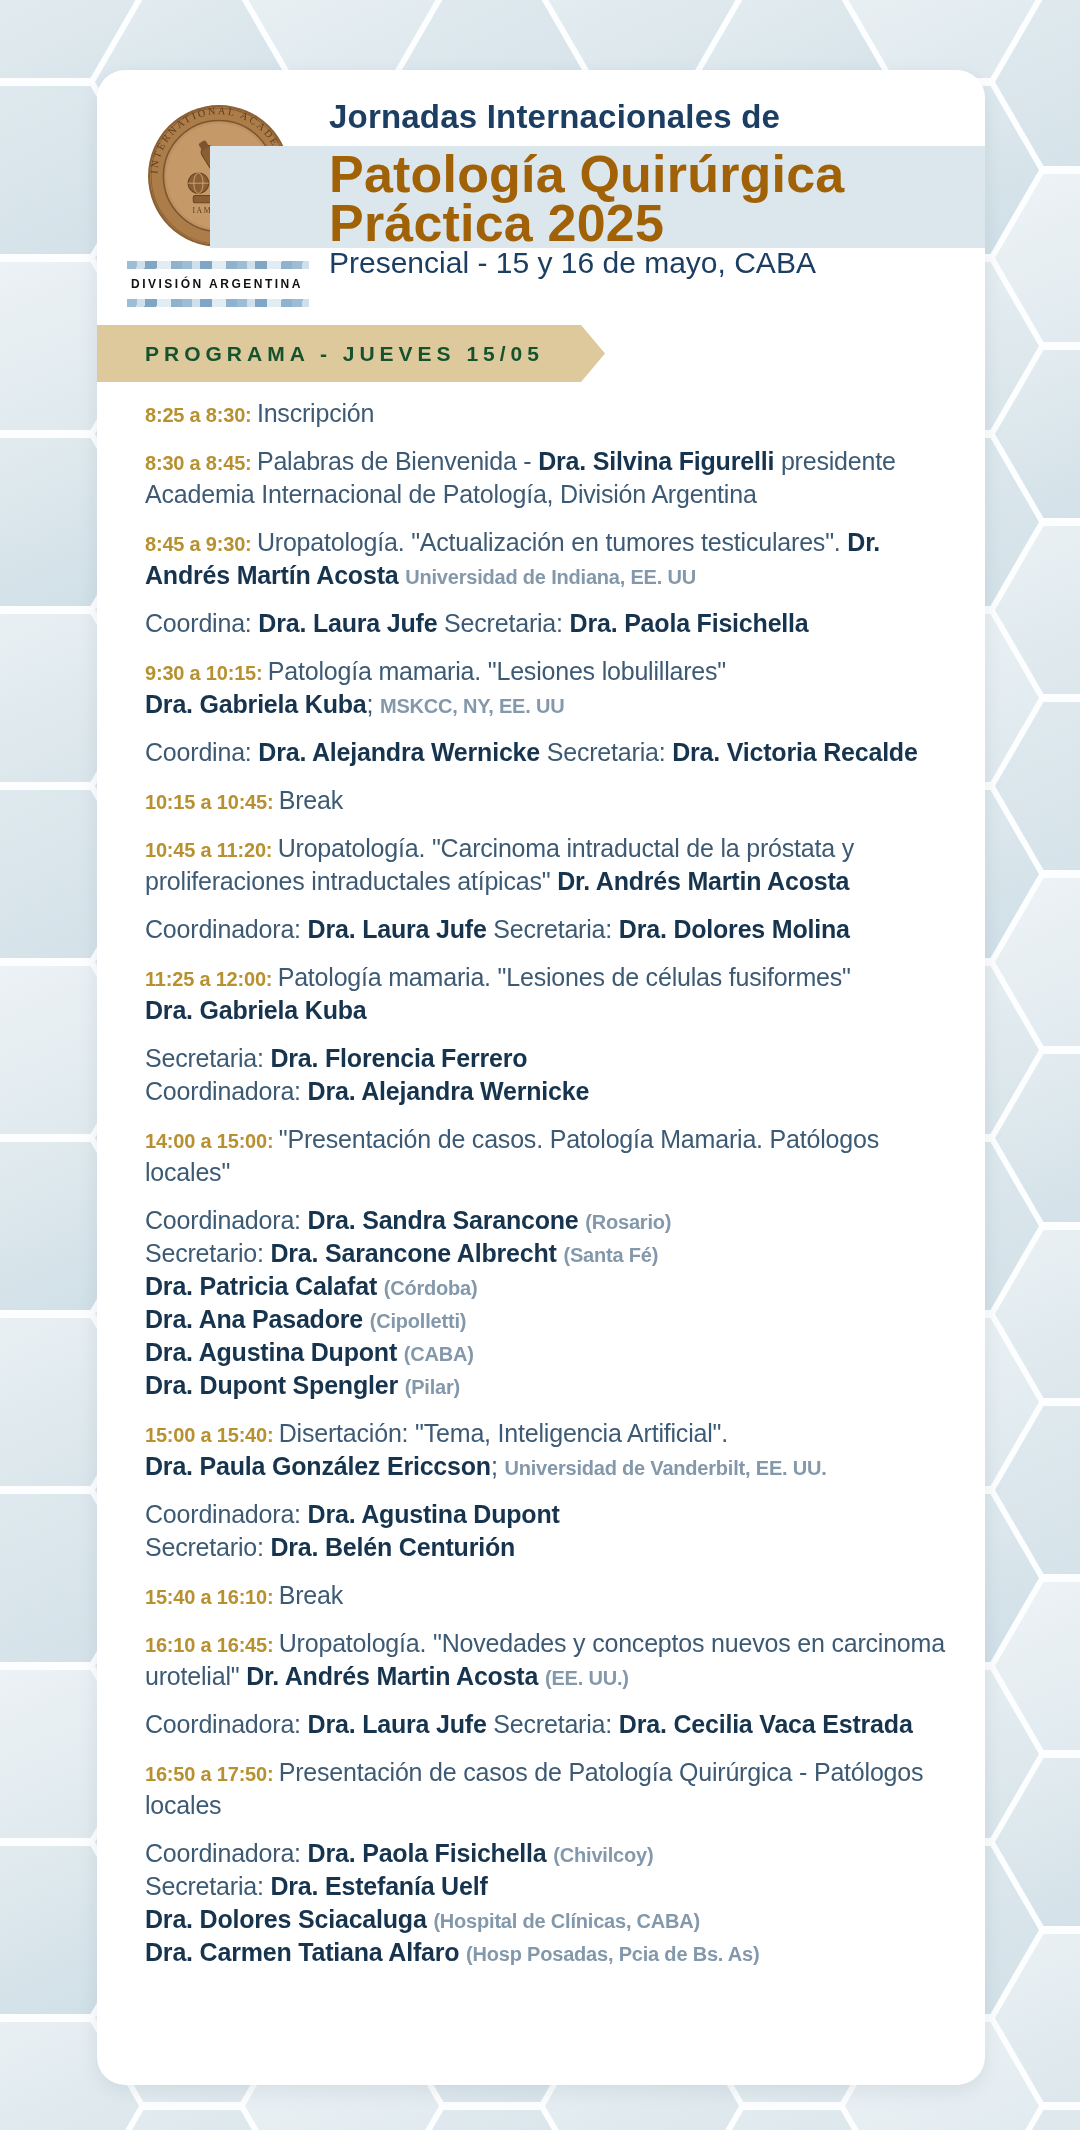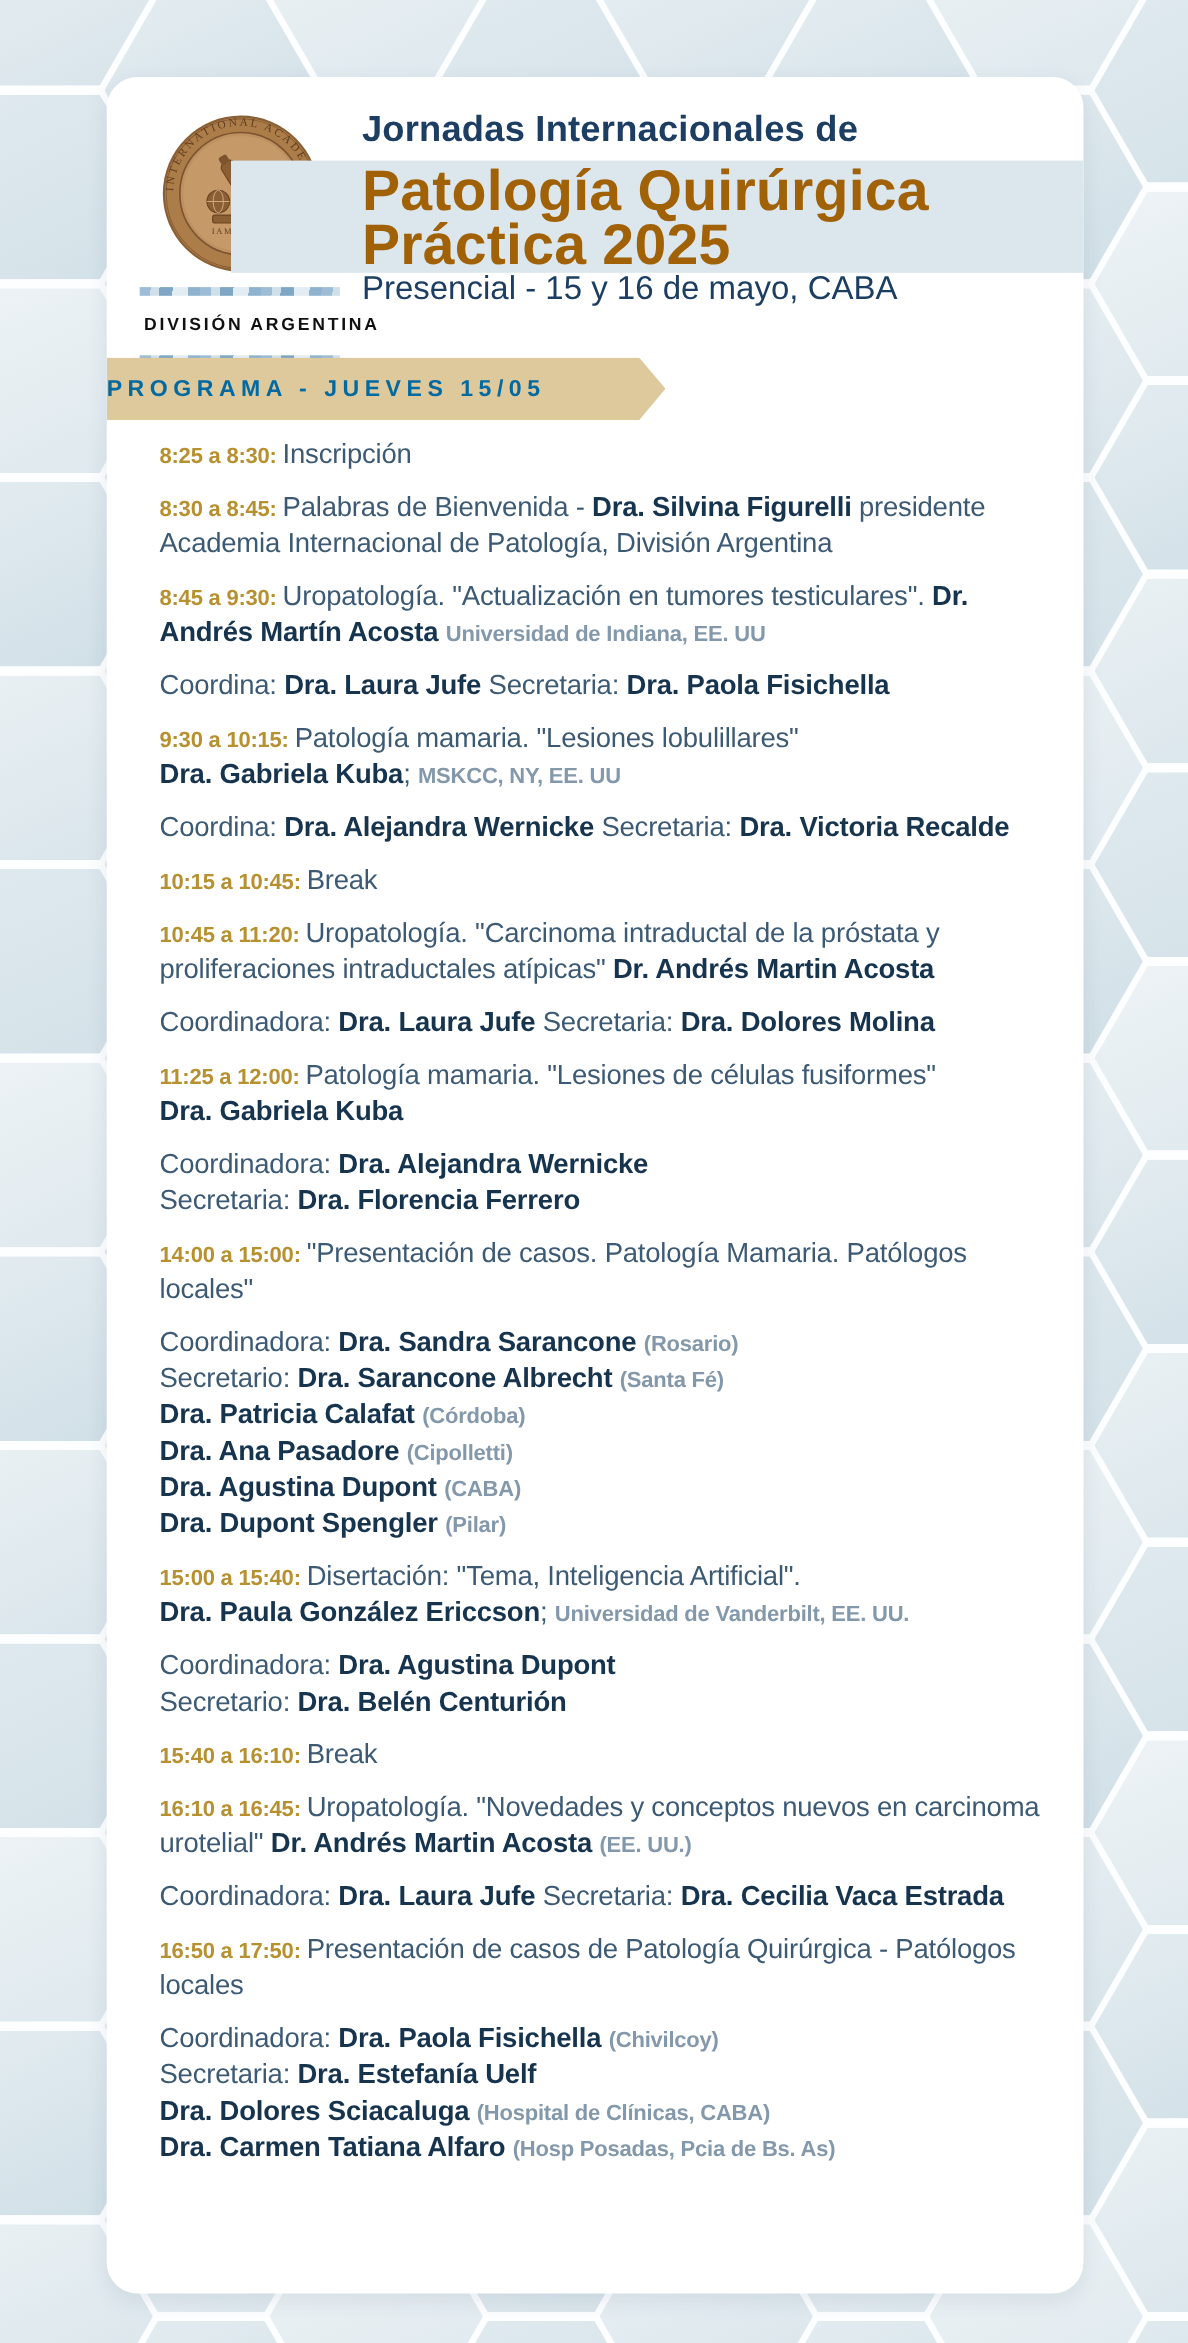--- a/index.html
+++ b/index.html
@@ -43,32 +43,32 @@
     position:absolute;left:232px;top:176px;
     font-size:30px;color:#1d3e63;
   }
   .division-badge{position:absolute;left:30px;top:191px;width:182px;}
   .badge-stripe{
     height:8px;
     background:repeating-linear-gradient(95deg,#9dbdd6 0 10px,#cfe0eb 10px 18px,#7fa6c4 18px 30px,#e2edf3 30px 44px,#8fb3cf 44px 55px);
   }
   .badge-label{
     background:#ffffff;color:#111111;
-    font-size:16px;font-weight:700;letter-spacing:2.5px;
-    text-align:center;padding:18px 4px;white-space:nowrap;
+    font-size:12px;font-weight:700;letter-spacing:2.5px;
+    padding:8px 4px;white-space:nowrap;
   }
 
   
   .banner{
     position:absolute;left:0;top:255px;width:508px;height:57px;
     background:#ddc99c;display:flex;align-items:center;
     clip-path:polygon(0 0,calc(100% - 24px) 0,100% 50%,calc(100% - 24px) 100%,0 100%);
   }
   .banner span{
-    font-size:21px;font-weight:700;color:#0369a1;letter-spacing:5px;
+    padding-left:48px;font-size:21px;font-weight:700;color:#14532d;letter-spacing:5px;
   }
 
   
   .content{
     position:absolute;left:48px;right:24px;top:327px;bottom:14px;
     overflow:hidden;
     font-size:25px;line-height:1.32;letter-spacing:-0.2px;
   }
   .block{margin-bottom:15px;}
   .s-time{color:#b7902f;font-weight:700;font-size:20px;}
@@ -267,22 +267,22 @@
           <div class="line"><span class="s-time">10:45 a 11:20: </span><span class="s-reg">Uropatología. "Carcinoma intraductal de la próstata y proliferaciones intraductales atípicas" </span><span class="s-bold">Dr. Andrés Martin Acosta</span></div>
         </div>
         <div class="block">
           <div class="line"><span class="s-reg">Coordinadora: </span><span class="s-bold">Dra. Laura Jufe</span><span class="s-reg"> Secretaria: </span><span class="s-bold">Dra. Dolores Molina</span></div>
         </div>
         <div class="block">
           <div class="line"><span class="s-time">11:25 a 12:00: </span><span class="s-reg">Patología mamaria. "Lesiones de células fusiformes"</span></div>
           <div class="line"><span class="s-bold">Dra. Gabriela Kuba</span></div>
         </div>
         <div class="block">
+          <div class="line"><span class="s-reg">Secretaria: </span><span class="s-bold">Dra. Florencia Ferrero</span></div>
           <div class="line"><span class="s-reg">Coordinadora: </span><span class="s-bold">Dra. Alejandra Wernicke</span></div>
-          <div class="line"><span class="s-reg">Secretaria: </span><span class="s-bold">Dra. Florencia Ferrero</span></div>
         </div>
         <div class="block">
           <div class="line"><span class="s-time">14:00 a 15:00: </span><span class="s-reg">"Presentación de casos. Patología Mamaria. Patólogos locales"</span></div>
         </div>
         <div class="block">
           <div class="line"><span class="s-reg">Coordinadora: </span><span class="s-bold">Dra. Sandra Sarancone </span><span class="s-gray">(Rosario)</span></div>
           <div class="line"><span class="s-reg">Secretario: </span><span class="s-bold">Dra. Sarancone Albrecht </span><span class="s-gray">(Santa Fé)</span></div>
           <div class="line"><span class="s-bold">Dra. Patricia Calafat </span><span class="s-gray">(Córdoba)</span></div>
           <div class="line"><span class="s-bold">Dra. Ana Pasadore </span><span class="s-gray">(Cipolletti)</span></div>
           <div class="line"><span class="s-bold">Dra. Agustina Dupont </span><span class="s-gray">(CABA)</span></div>

